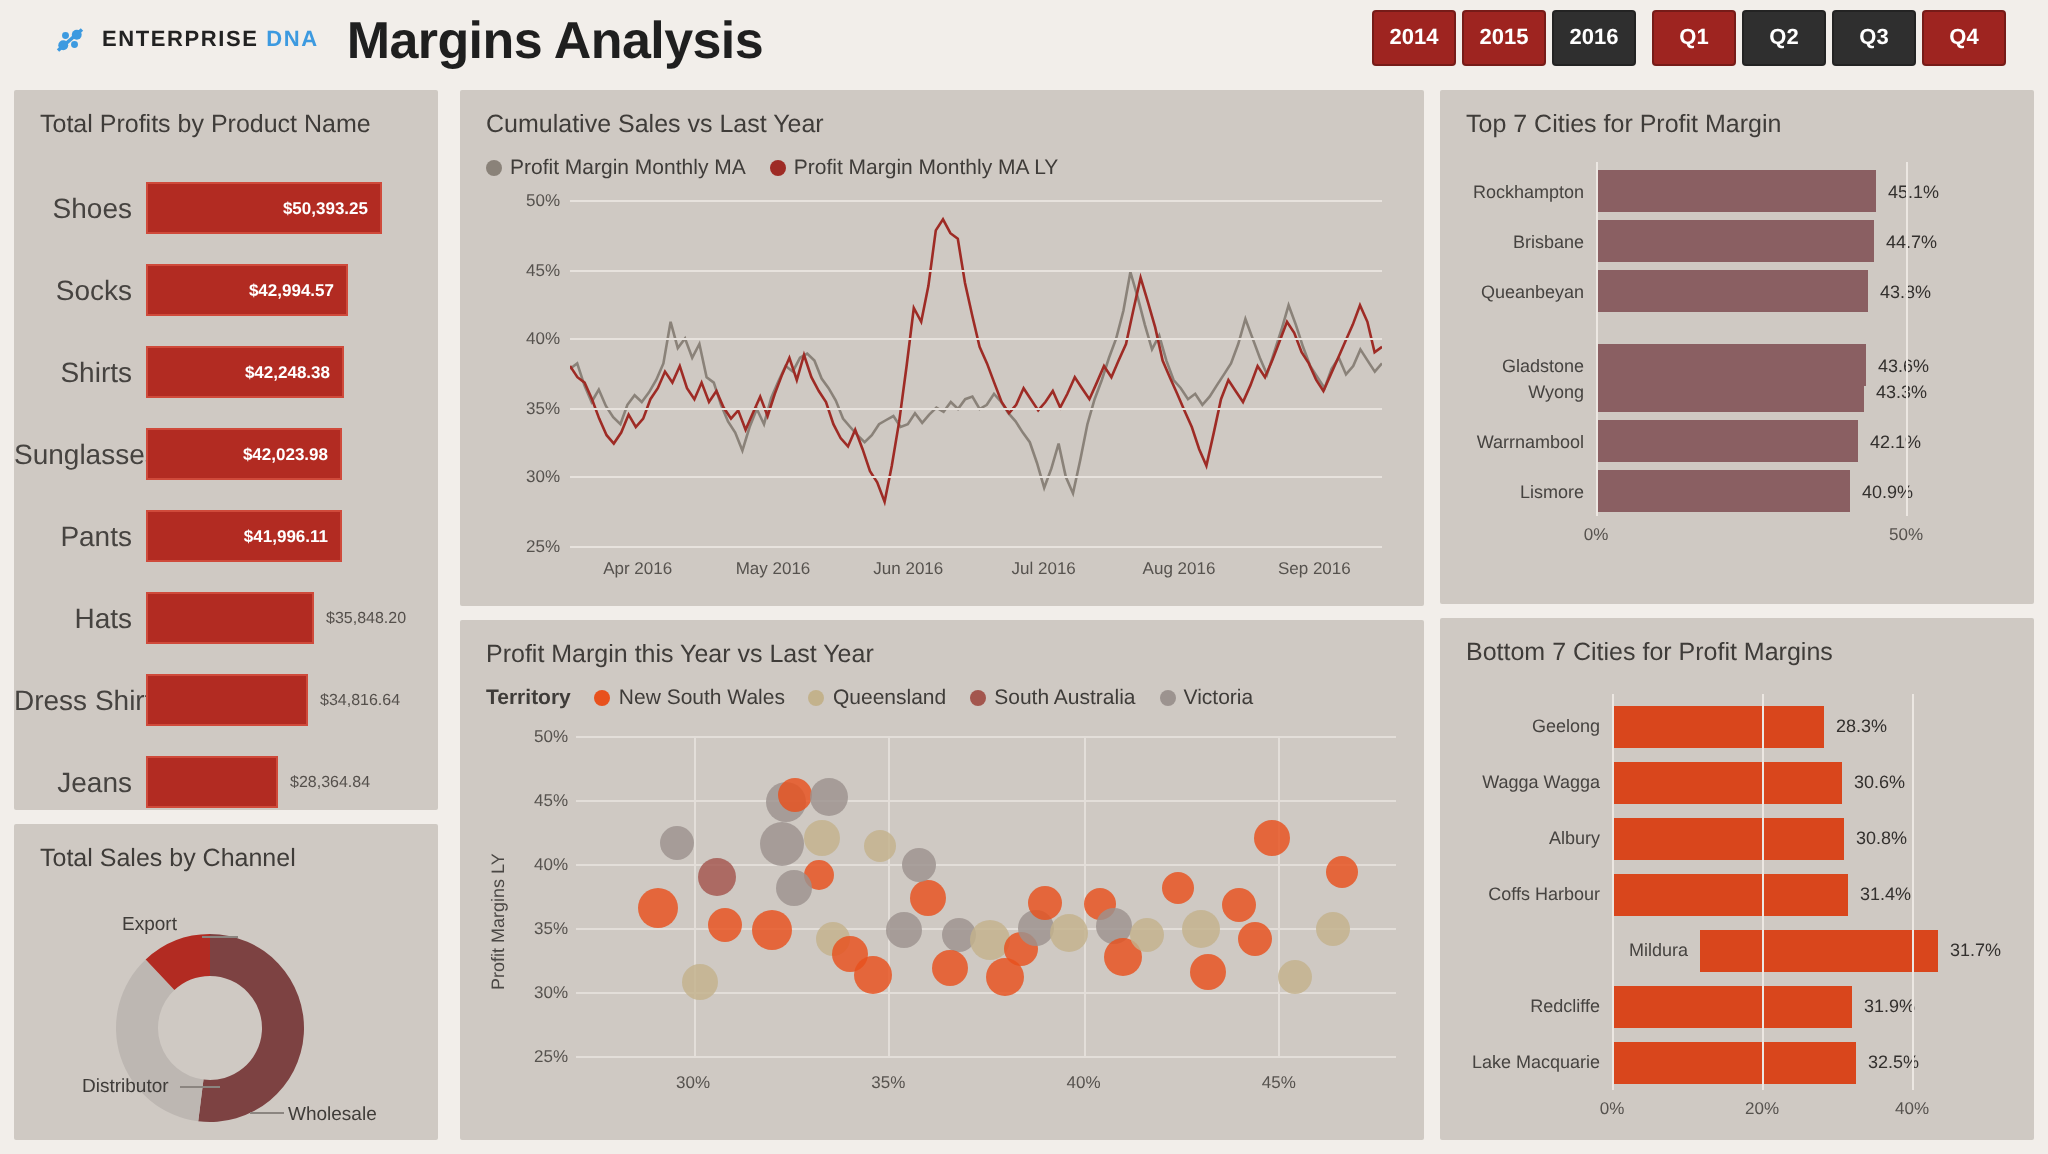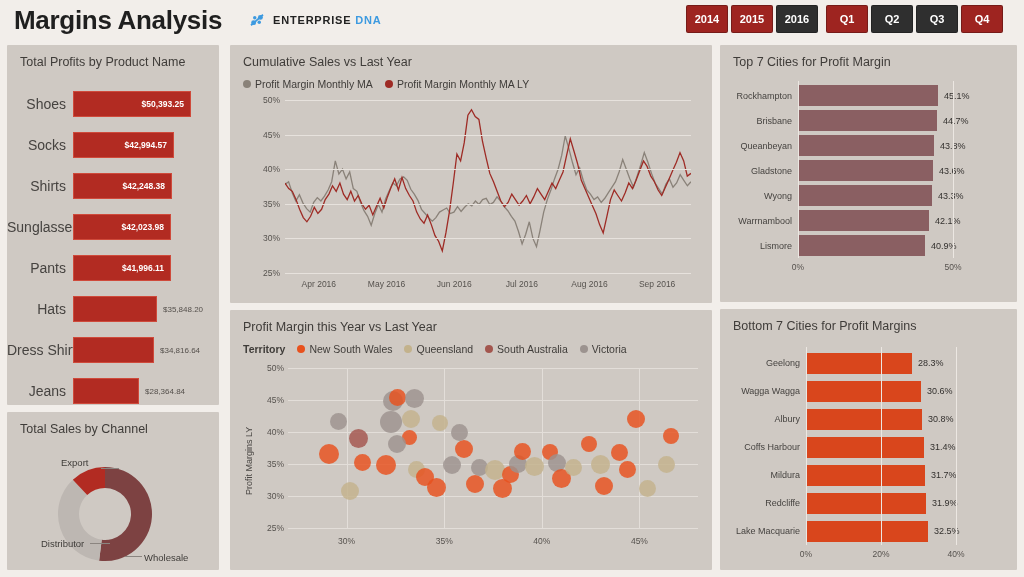--- a/index.html
+++ b/index.html
@@ -107,33 +107,33 @@
   .cb-row { position:absolute; display:flex; align-items:center; }
   .cb-label { text-align:right; font-size:9px; color:#464340; padding-right:6px; white-space:nowrap; }
   .cb-bar { height:21px; }
   .cb-val { font-size:9px; color:#33302e; padding-left:6px; white-space:nowrap; }
   .axis-line { position:absolute; background:#b6b0aa; }
 </style>
 </head>
 <body>
 
 <div id="header">
-  <div id="page-title">Margins Analysis</div>
   <div id="brand">
     <svg id="brand-mark" viewBox="0 0 24 24">
       <path d="M4 19 L20 5" stroke="#3d9ae0" stroke-width="2.4" fill="none"></path>
       <circle cx="7.5" cy="15.5" r="3.3" fill="#3d9ae0"></circle>
       <circle cx="16.5" cy="8.5" r="3.3" fill="#3d9ae0"></circle>
       <circle cx="15" cy="15" r="2.3" fill="#3d9ae0"></circle>
       <circle cx="9" cy="9" r="2.3" fill="#3d9ae0"></circle>
     </svg>
     <div id="brand-text">
       <span class="brand-ent">ENTERPRISE</span><span> </span><span class="brand-dna">DNA</span>
     </div>
   </div>
+  <div id="page-title">Margins Analysis</div>
 </div>
 
 <div id="year-slicer">
     <div class="slicer-btn off">2014</div>
     <div class="slicer-btn off">2015</div>
     <div class="slicer-btn on">2016</div>
   </div>
 <div id="qtr-slicer">
     <div class="slicer-btn off">Q1</div>
     <div class="slicer-btn on">Q2</div>
@@ -374,21 +374,21 @@
       <div class="cb-row" style="left: 0px; top: 63px; width: 297px; height: 25px;">
         <div class="cb-label" style="width: 78px;">Brisbane</div>
         <div class="cb-bar" style="width: 139px; background: rgb(138, 95, 98);"></div>
         <div class="cb-val">44.7%</div>
       </div>
       <div class="cb-row" style="left: 0px; top: 88px; width: 297px; height: 25px;">
         <div class="cb-label" style="width: 78px;">Queanbeyan</div>
         <div class="cb-bar" style="width: 136px; background: rgb(138, 95, 98);"></div>
         <div class="cb-val">43.8%</div>
       </div>
-      <div class="cb-row" style="left: 0px; top: 113px; width: 296px; height: 25px;">
+      <div class="cb-row" style="left: 0px; top: 125px; width: 296px; height: 25px;">
         <div class="cb-label" style="width: 78px;">Gladstone</div>
         <div class="cb-bar" style="width: 135px; background: rgb(138, 95, 98);"></div>
         <div class="cb-val">43.6%</div>
       </div>
       <div class="cb-row" style="left: 0px; top: 138px; width: 297px; height: 25px;">
         <div class="cb-label" style="width: 78px;">Wyong</div>
         <div class="cb-bar" style="width: 134px; background: rgb(138, 95, 98);"></div>
         <div class="cb-val">43.3%</div>
       </div>
       <div class="cb-row" style="left: 0px; top: 163px; width: 297px; height: 25px;">
@@ -425,21 +425,21 @@
         <div class="cb-label" style="width: 86px;">Albury</div>
         <div class="cb-bar" style="width: 116px; background: rgb(217, 70, 28);"></div>
         <div class="cb-val">30.8%</div>
       </div>
       <div class="cb-row" style="left: 0px; top: 124px; width: 297px; height: 28px;">
         <div class="cb-label" style="width: 86px;">Coffs Harbour</div>
         <div class="cb-bar" style="width: 118px; background: rgb(217, 70, 28);"></div>
         <div class="cb-val">31.4%</div>
       </div>
       <div class="cb-row" style="left: 0px; top: 152px; width: 297px; height: 28px;">
-        <div class="cb-label" style="width: 86px;">Mildura</div>
+        <div class="cb-label" style="width: 86px; margin-left: 44px;">Mildura</div>
         <div class="cb-bar" style="width: 119px; background: rgb(217, 70, 28);"></div>
         <div class="cb-val">31.7%</div>
       </div>
       <div class="cb-row" style="left: 0px; top: 180px; width: 297px; height: 28px;">
         <div class="cb-label" style="width: 86px;">Redcliffe</div>
         <div class="cb-bar" style="width: 120px; background: rgb(217, 70, 28);"></div>
         <div class="cb-val">31.9%</div>
       </div>
       <div class="cb-row" style="left: 0px; top: 208px; width: 297px; height: 28px;">
         <div class="cb-label" style="width: 86px;">Lake Macquarie</div>

